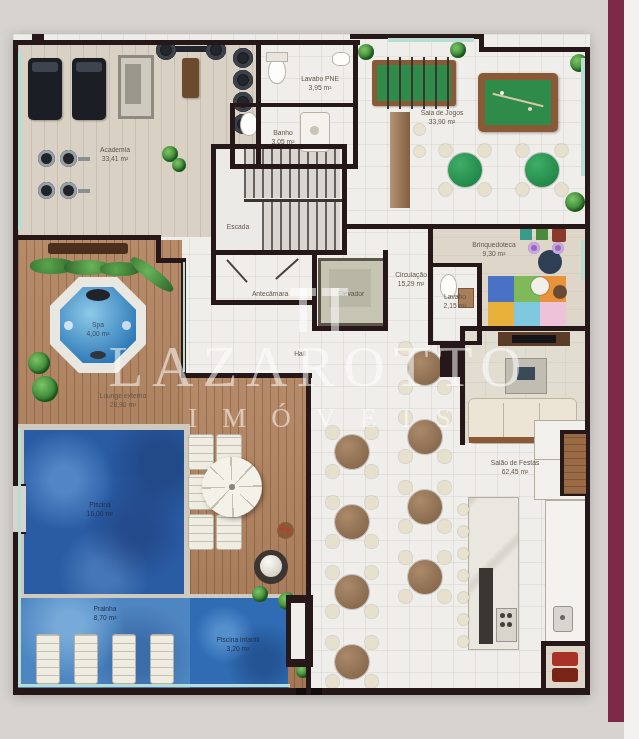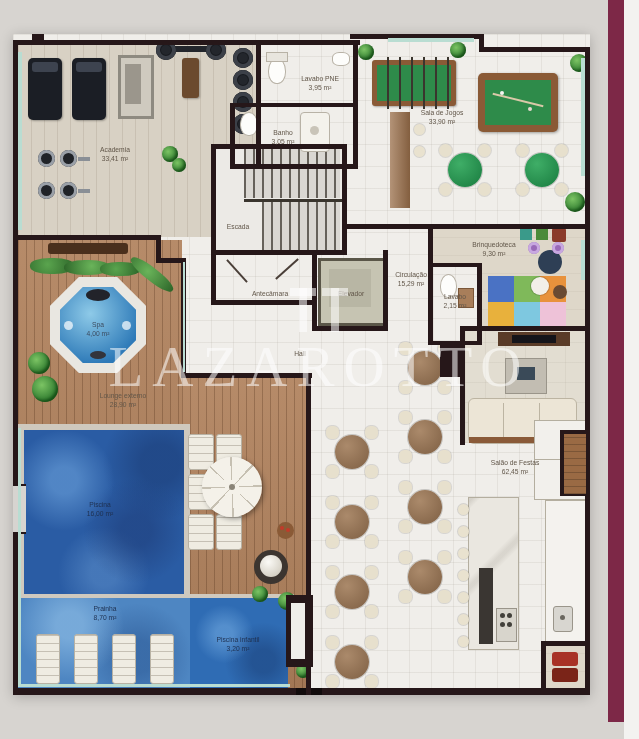--- a/index.html
+++ b/index.html
@@ -474,18 +474,19 @@
     <span>Salão de Festas</span>
       <span>62,45 m²</span>
   </div>
 
   <div id="watermark">
     <div id="wm-logo">
         <div class="t t1"></div>
         <div class="t t2"></div>
       </div>
     <div id="wm-brand">LAZAROTTO</div>
+    <div id="wm-sub">IMÓVEIS</div>
   </div>
 
   <div id="maroon-bar"></div>
   <div id="right-strip"></div>
 
 </div>
 
 </body></html>

